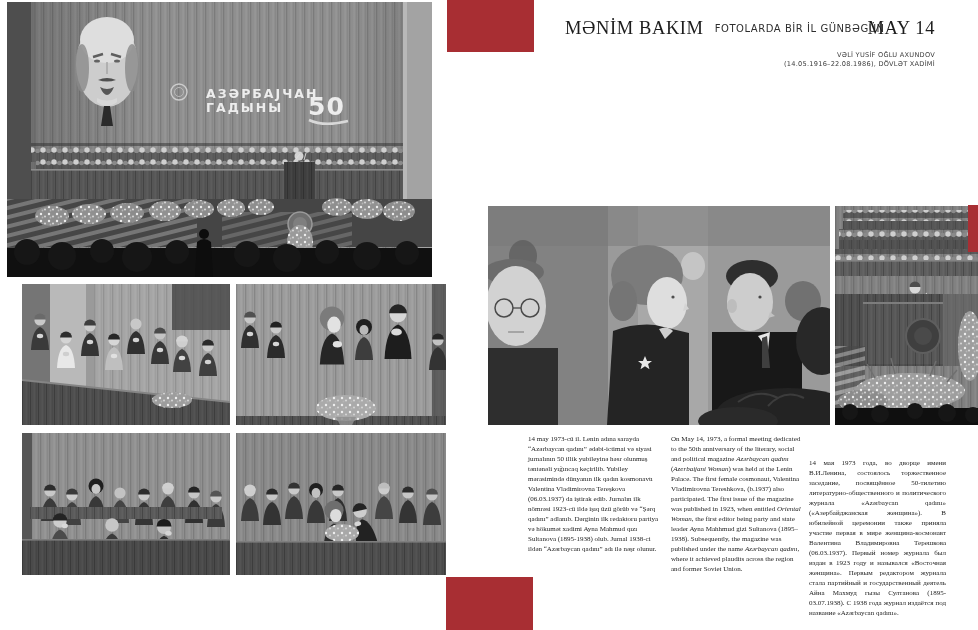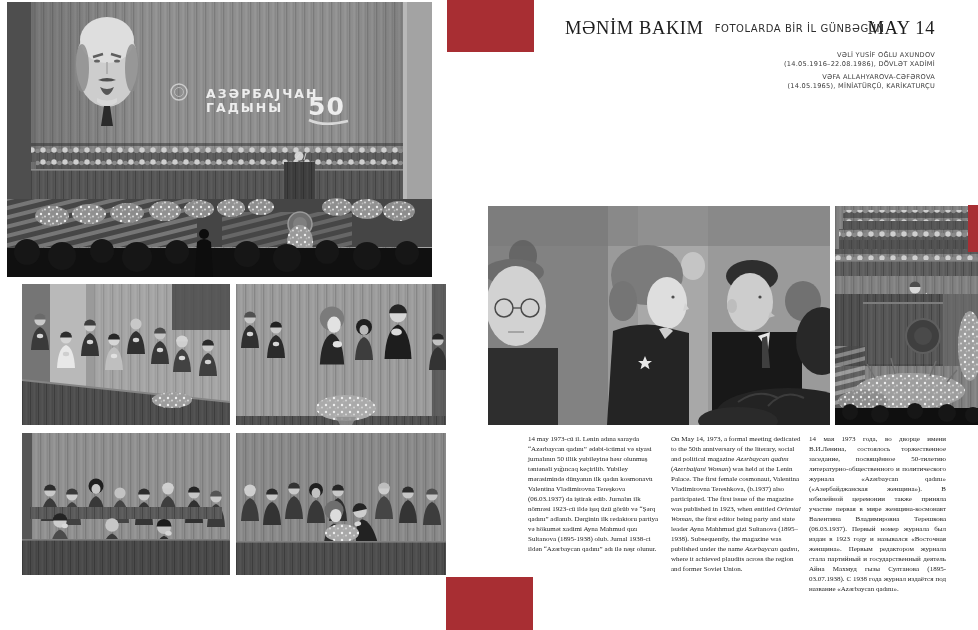--- a/index.html
+++ b/index.html
@@ -29,21 +29,21 @@
   .date{ position:absolute; right:43px; top:18px; font-family:Liberation Serif, serif; font-size:18.5px; letter-spacing:.6px; color:#1c1c1c; }
 
   .annivs{ position:absolute; right:43px; top:51px; text-align:right; color:#3d3d3d; }
   .annivs .entry{ margin-bottom:3.5px; }
   .annivs .nm, .annivs .dt{ font-size:6.6px; line-height:9px; letter-spacing:.25px; }
 
   .col{ position:absolute; top:434px; font-family:"Liberation Serif","DejaVu Serif",serif;
         font-size:7px; line-height:10px; color:#1d1d1d; }
   .col-az{ left:528px; width:134px; }
   .col-en{ left:671px; width:131px; }
-  .col-ru{ left:809px; width:137px; text-align:justify; }
+  .col-ru{ left:809px; width:137px; text-align:justify;margin-top:24px; }
   .col em{ font-style:italic; }
 
   .defs-holder{ position:absolute; width:0; height:0; overflow:hidden; }
 </style>
 </head>
 <body>
 
 <svg class="defs-holder" aria-hidden="true">
   <defs>
     <pattern id="curt" patternUnits="userSpaceOnUse" width="9" height="14">
@@ -436,24 +436,20 @@
     <span class="title">MƏNİM BAKIM</span>
     <span class="subtitle">FOTOLARDA BİR İL GÜNBƏGÜN</span>
   </div>
   <div class="date">MAY 14</div>
 
   <div class="annivs">
     <div class="entry">
       <div class="nm">VƏLİ YUSİF OĞLU AXUNDOV</div>
       <div class="dt">(14.05.1916–22.08.1986), DÖVLƏT XADİMİ</div>
     </div>
-    <div class="entry">
-      <div class="nm">VƏFA ALLAHYAROVA-CƏFƏROVA</div>
-      <div class="dt">(14.05.1965), MİNİATÜRÇÜ, KARİKATURÇU</div>
-    </div>
   </div>
 
   <div class="photo rp1">
     <svg viewBox="0 0 342 219" preserveAspectRatio="none">
       <rect width="342" height="219" fill="#9a9a9a"></rect>
       <rect x="0" y="0" width="120" height="219" fill="#828282"></rect>
       <rect x="150" y="0" width="70" height="219" fill="#ababab" opacity="0.8"></rect>
       <rect x="0" y="0" width="342" height="40" fill="#777777" opacity="0.5"></rect>
       <ellipse cx="140" cy="75" rx="16" ry="18" fill="#6e6e6e" opacity="0.7"></ellipse>
       <ellipse cx="205" cy="60" rx="12" ry="14" fill="#d8d8d8" opacity="0.6"></ellipse>

